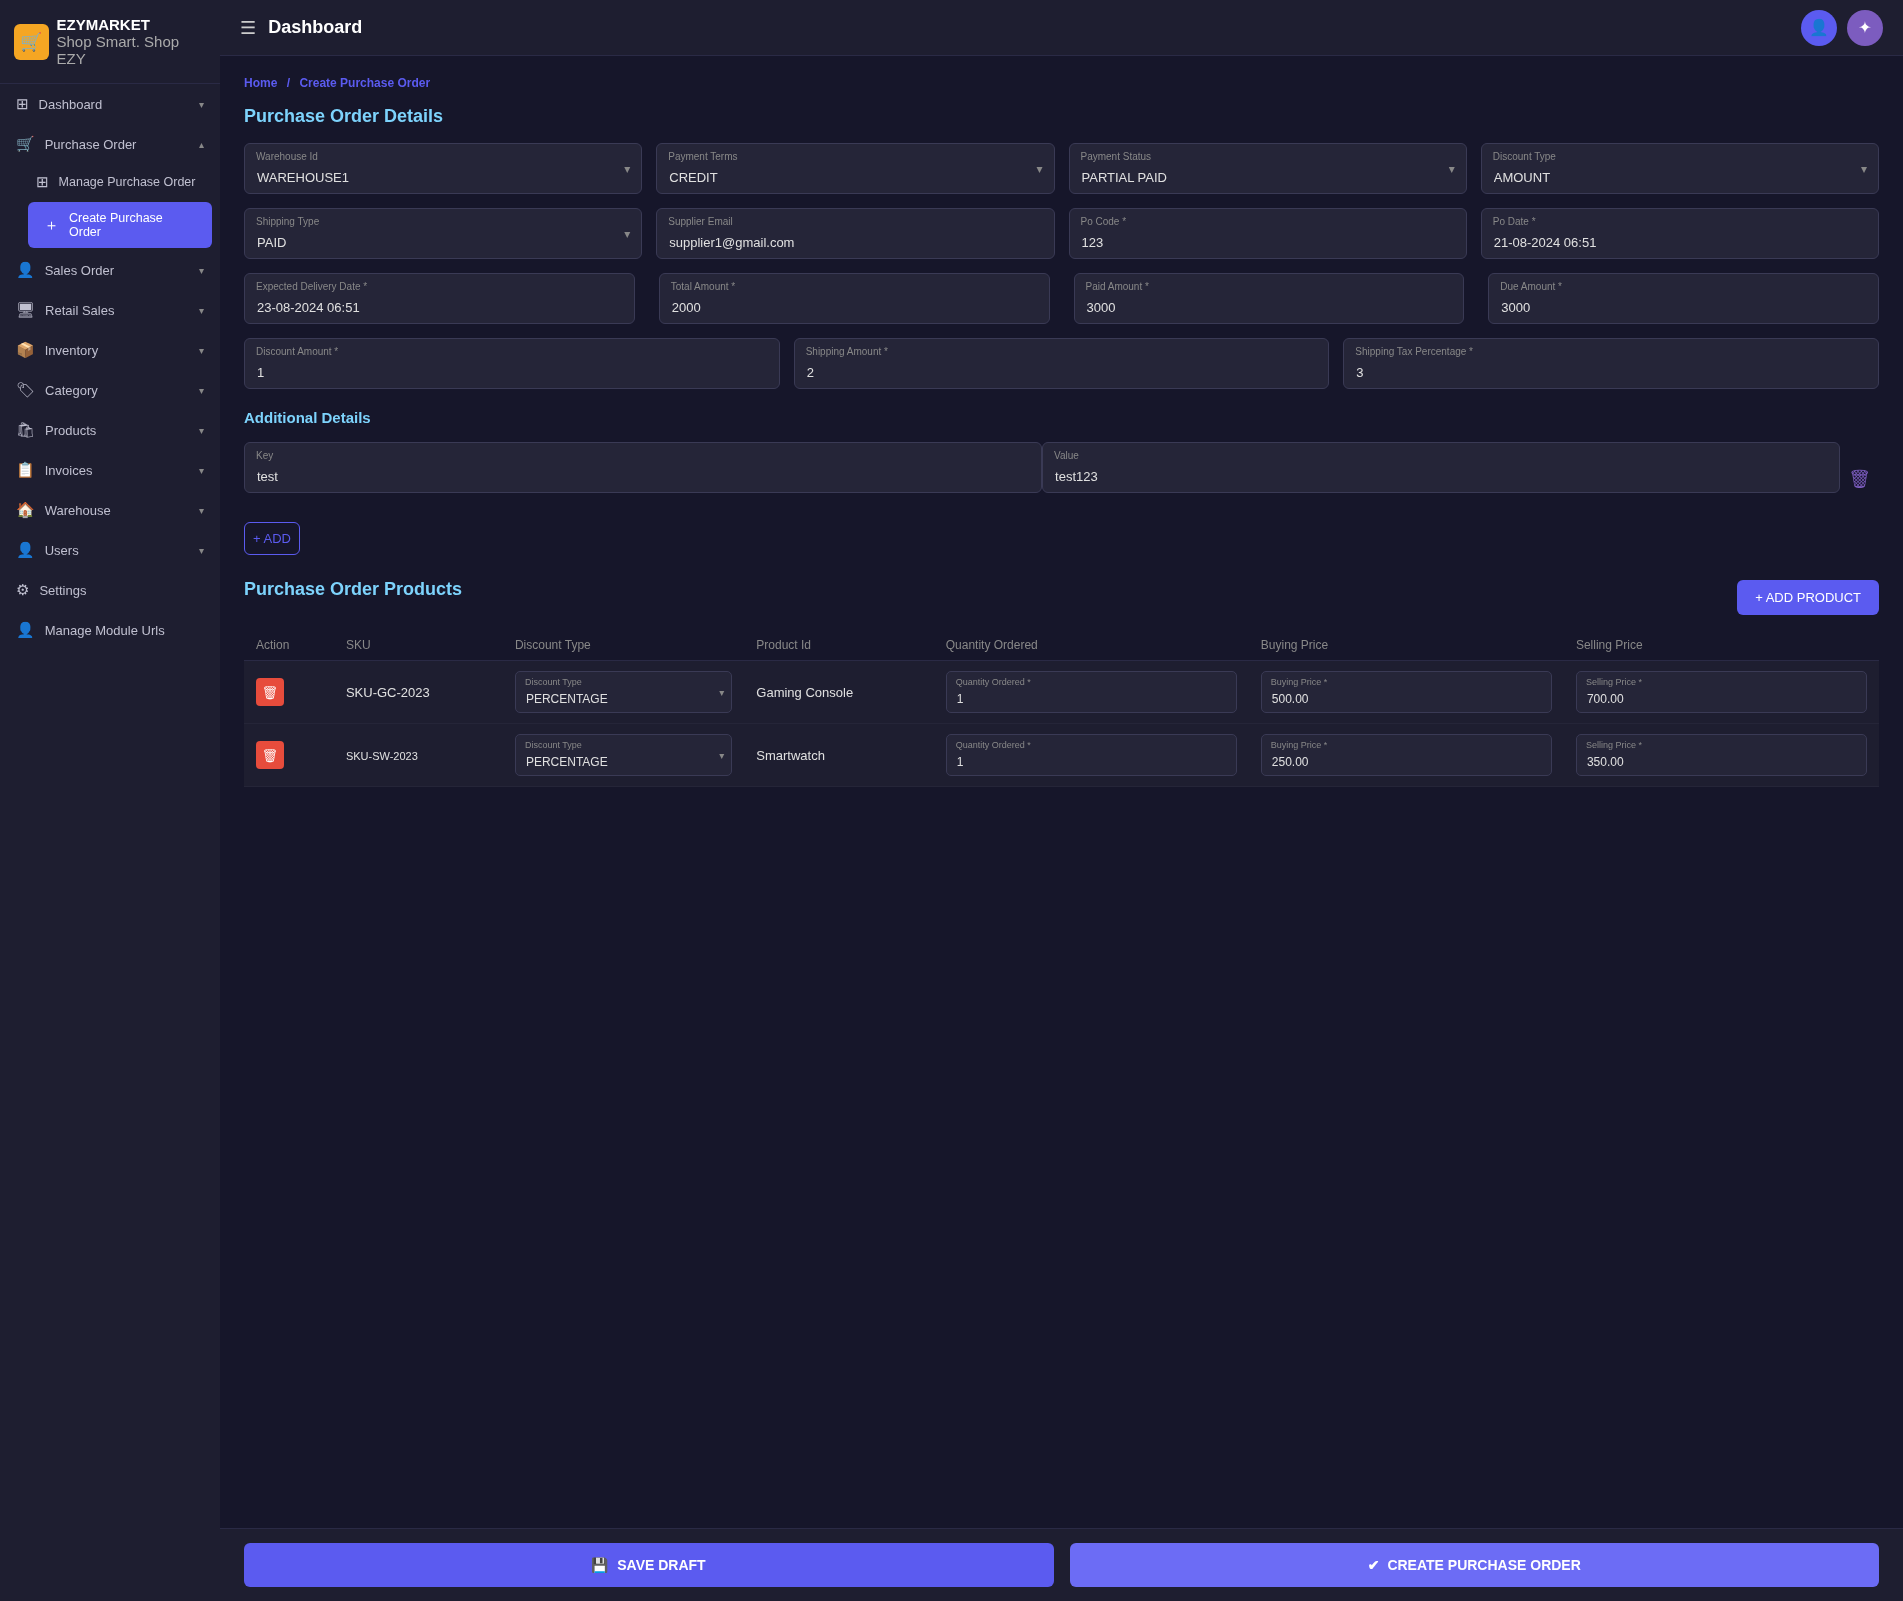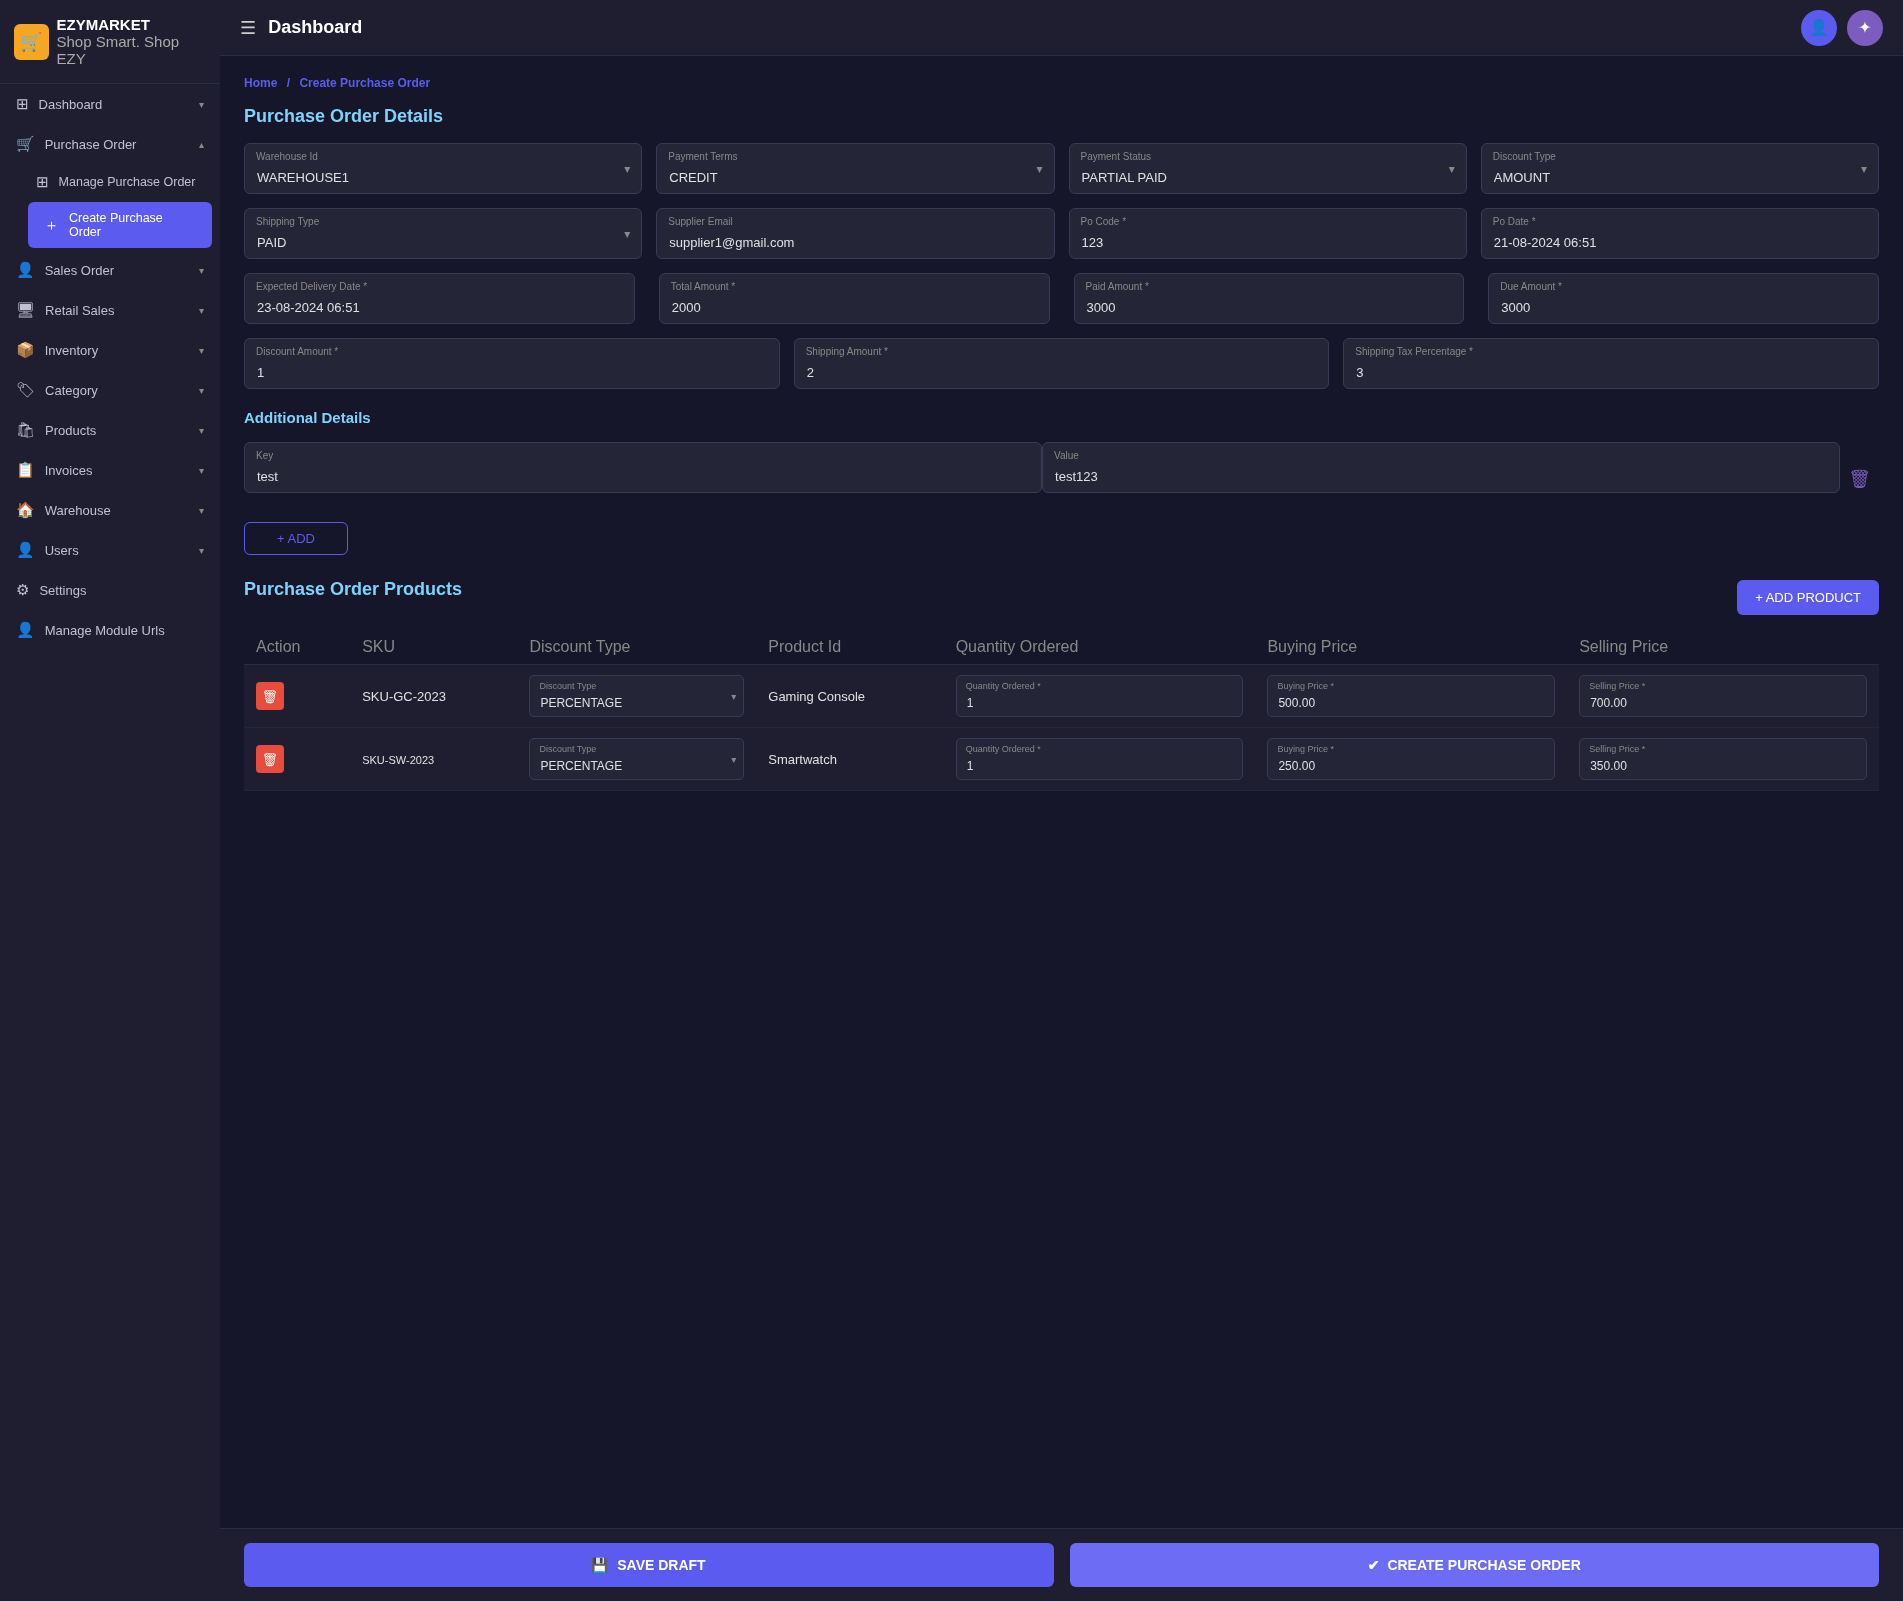--- a/index.html
+++ b/index.html
@@ -147,21 +147,21 @@
     
     .additional-section { margin-top: 20px; }
     .add-btn {
       display: inline-flex;
       align-items: center;
       gap: 6px;
       background: transparent;
       border: 1px solid #5b5bf0;
       color: #5b5bf0;
       border-radius: 6px;
-      padding: 8px 32px;
+      padding: 8px 8px;
       font-size: 13px;
       cursor: pointer;
       margin-top: 14px;
     }
 
     .key-value-row {
       display: grid;
       grid-template-columns: 1fr 1fr auto;
       gap: 0;
       align-items: start;
@@ -194,21 +194,21 @@
       font-size: 13px;
       cursor: pointer;
       display: flex;
       align-items: center;
       gap: 6px;
     }
 
     .products-table { width: 100%; border-collapse: collapse; }
     .products-table th {
       text-align: left;
-      font-size: 16px;
+      font-size: 12px;
       color: #888;
       padding: 8px 12px;
       border-bottom: 1px solid #2a2a45;
       font-weight: 500;
     }
     .products-table td {
       padding: 10px 12px;
       vertical-align: middle;
       border-bottom: 1px solid #252538;
     }

